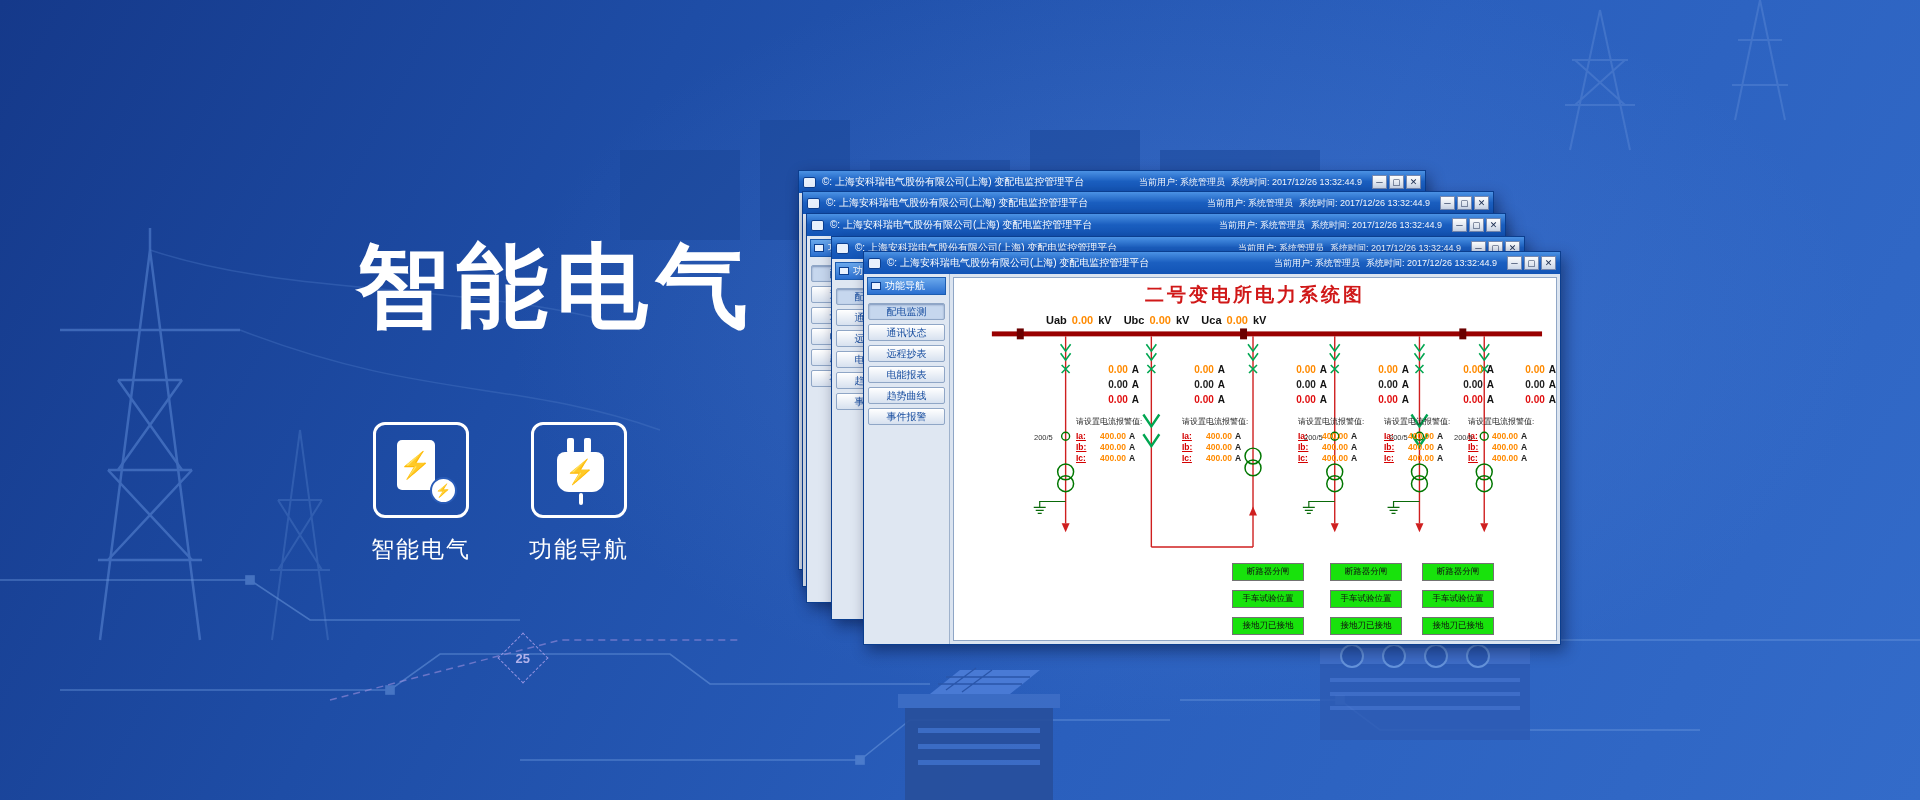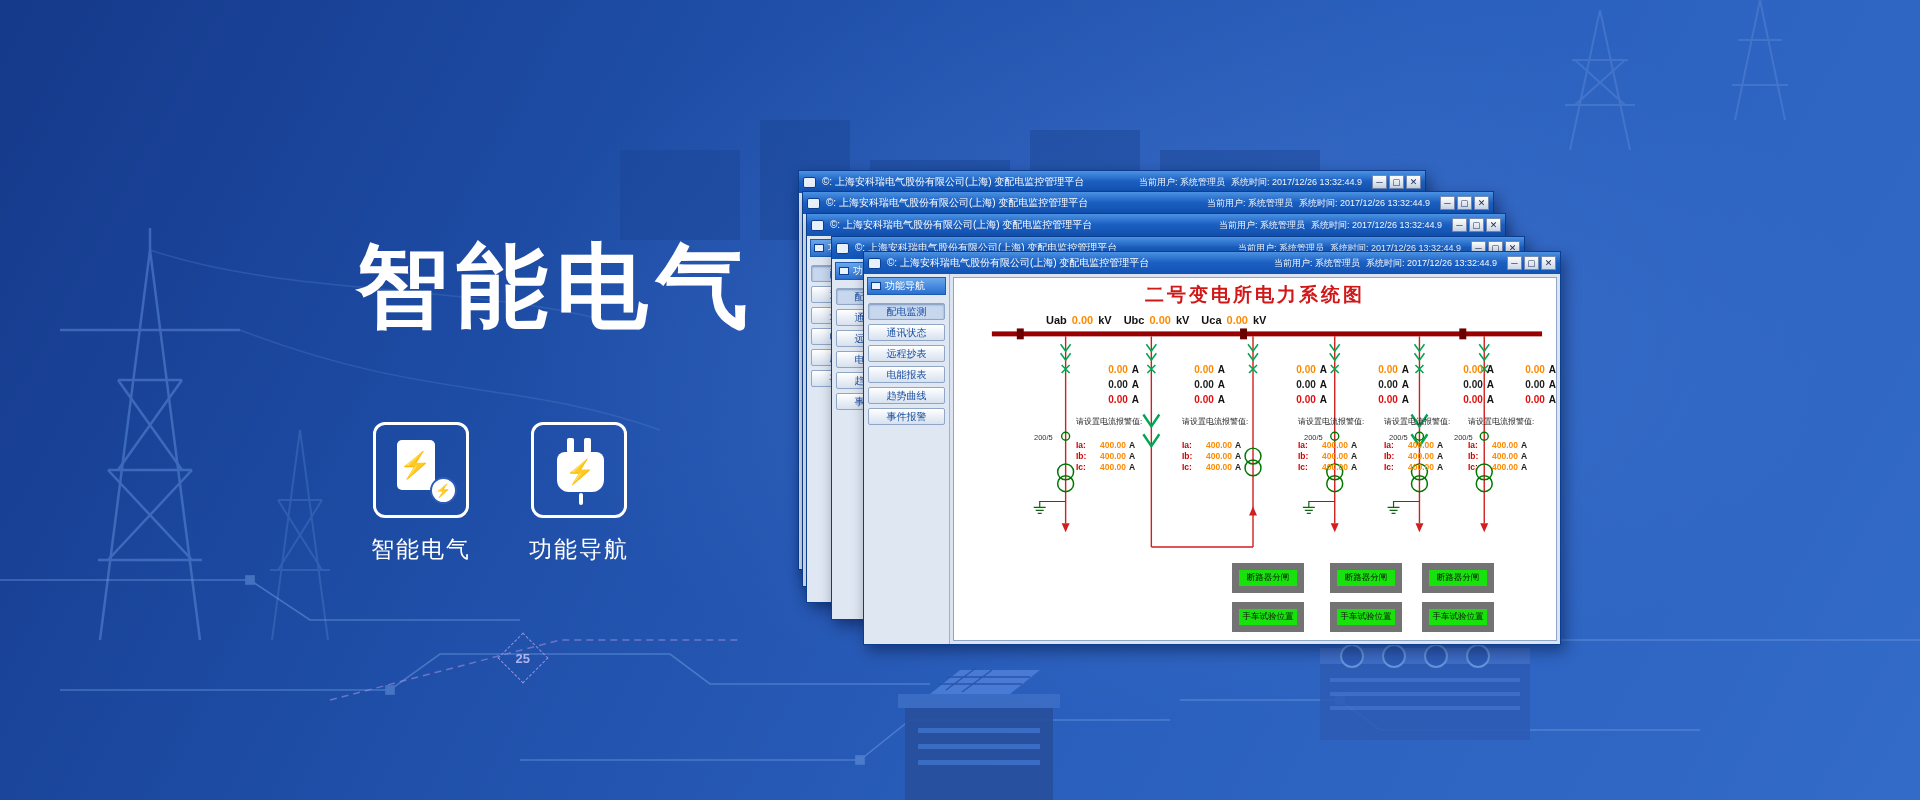--- a/index.html
+++ b/index.html
@@ -68,28 +68,28 @@
   .v-label { color:#111; } .v-value { color:#ff8a00; } .v-unit { color:#111; margin-right:7px; }
 
   .read-col { position:absolute; top:84px; width:52px; }
   .read-row { display:flex; justify-content:flex-end; align-items:center; gap:4px; height:15px; font-size:10px; font-weight:700; }
   .read-row.c0 .rv { color:#ff8a00; }
   .read-row.c1 .rv { color:#222; }
   .read-row.c2 .rv { color:#e01010; }
   .ru { color:#111; }
 
   .alarm-block { position:absolute; top:138px; width:80px; }
-  .al-title { font-size:8px; color:#222; white-space:nowrap; margin-bottom:13px; }
+  .al-title { font-size:8px; color:#222; white-space:nowrap; margin-bottom:4px; }
   .al-row { display:flex; gap:3px; font-size:8.5px; font-weight:700; line-height:11px; }
-  .al-l { color:#d40000; width:14px; } .al-v { color:#ff8a00; width:33px; text-align:right; } .al-u { color:#222; }
+  .al-l { color:#d40000; width:14px;text-decoration:underline; } .al-v { color:#ff8a00; width:33px; text-align:right; } .al-u { color:#222; }
 
   .ct-label { position:absolute; top:155px; font-size:7.5px; color:#333; }
 
   .status-group { position:absolute; top:285px; width:72px; }
-  .status-label { background:#18e20c; border:7px solid #737373; color:#111; font-size:8.5px; text-align:center; padding:2px 0; margin-bottom:9px; white-space:nowrap; cursor:default; }
+  .status-label { background:#18e20c; border:1px solid #737373; color:#111; font-size:8.5px; text-align:center; padding:2px 0; margin-bottom:9px; white-space:nowrap; cursor:default; }
 </style>
 </head>
 <body>
 
 <div class="hero">
 
   <svg class="bg-decor" viewBox="0 0 1920 800" preserveAspectRatio="none">
     <g fill="#1b4696" opacity="0.5">
       <rect x="620" y="150" width="120" height="90"></rect>
       <rect x="760" y="120" width="90" height="120"></rect>

